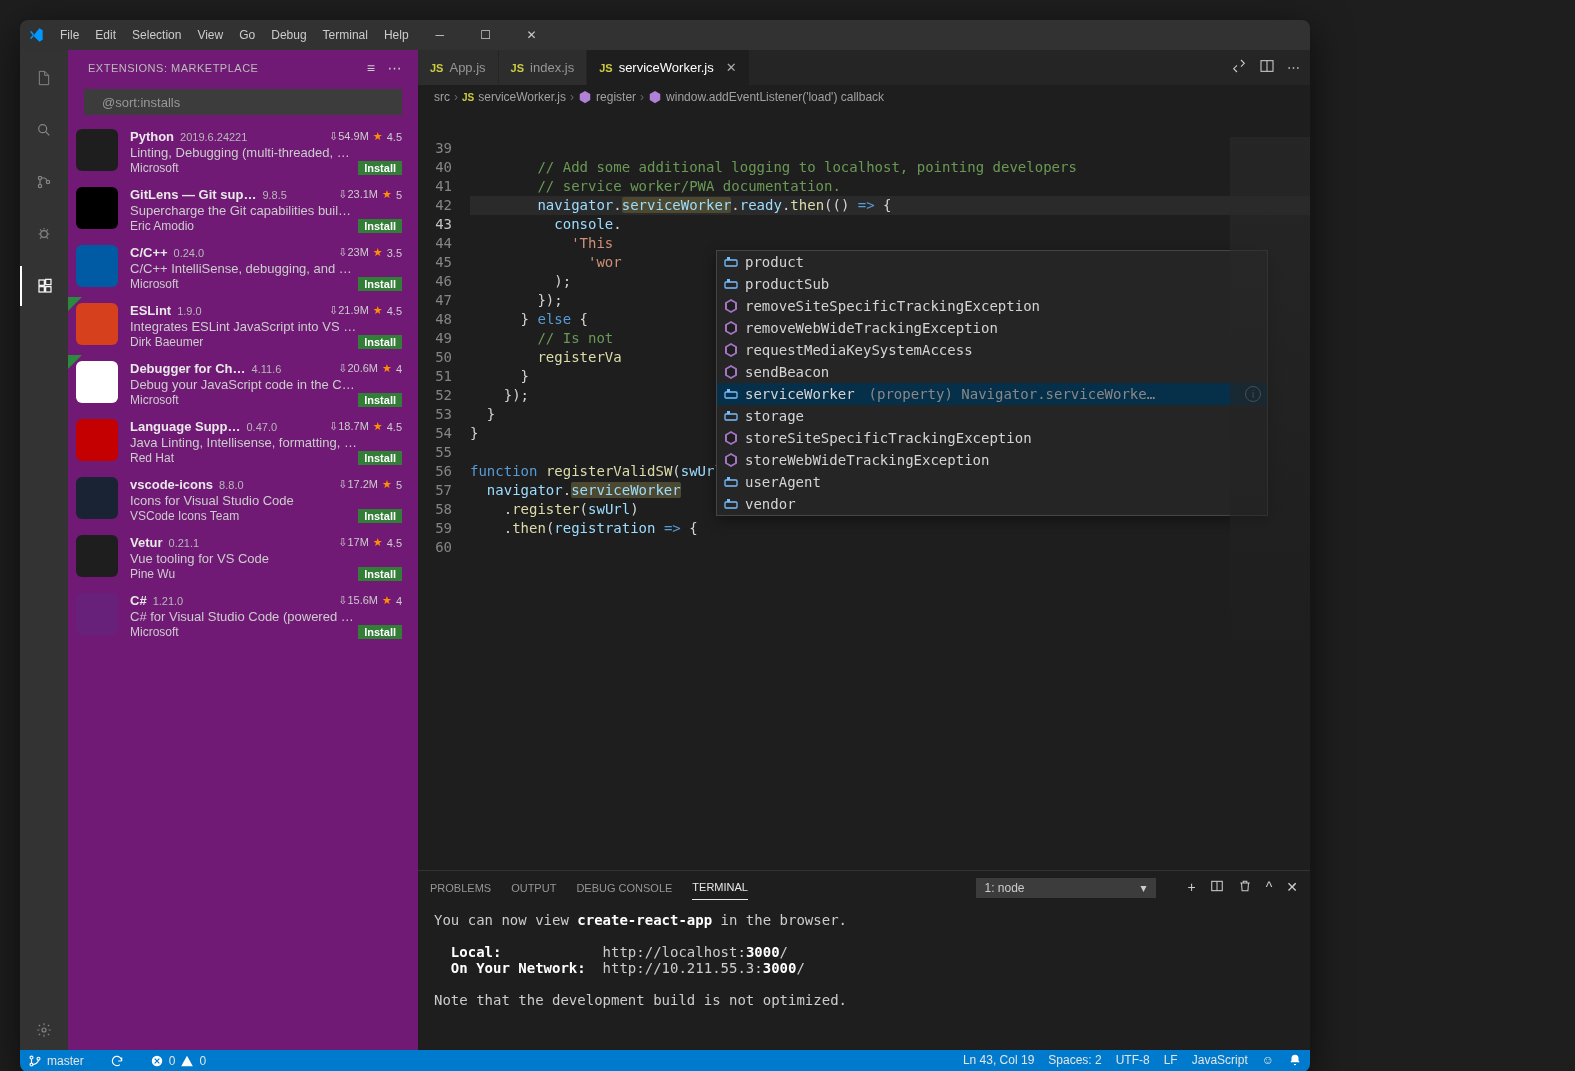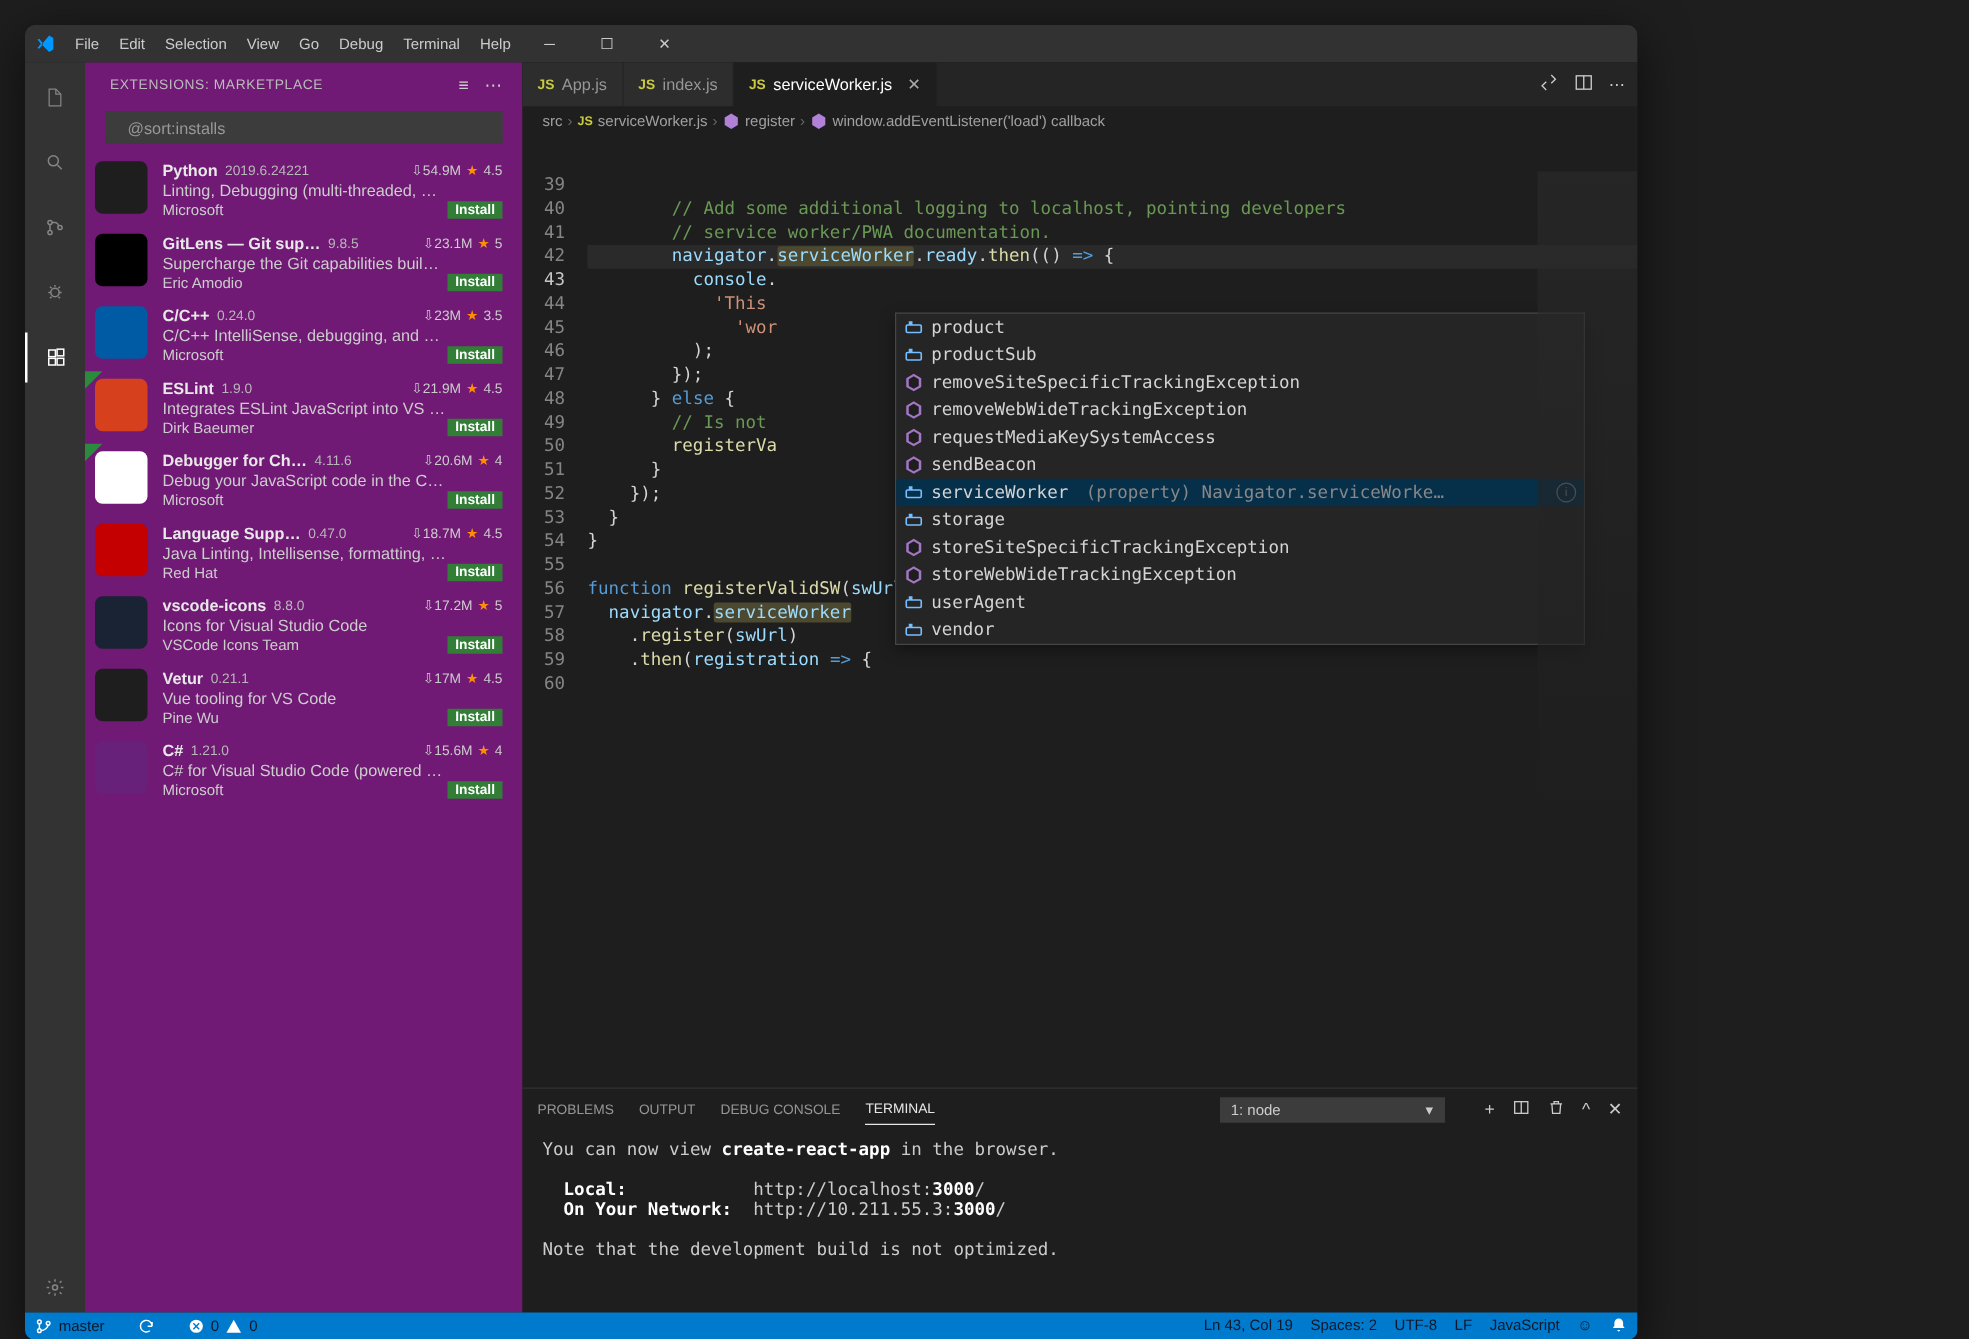--- a/index.html
+++ b/index.html
@@ -63,21 +63,21 @@
 .suggest .detail{color:#888;margin-left:8px;flex:1;overflow:hidden;text-overflow:ellipsis;white-space:nowrap;}
 .suggest .info-i{margin-left:auto;width:16px;height:16px;border:1px solid #888;border-radius:50%;display:flex;align-items:center;justify-content:center;font-size:10px;color:#888;font-family:sans-serif;}
 .panel{height:180px;border-top:1px solid #333;display:flex;flex-direction:column;}
 .ptabs{height:33px;display:flex;align-items:center;padding:0 12px;gap:20px;font-size:11px;color:#969696;}
 .ptab{padding:6px 0;cursor:pointer;}
 .ptab.active{color:#e7e7e7;border-bottom:1px solid #e7e7e7;}
 .ptabs .pselect{margin-left:auto;background:#3c3c3c;color:#ccc;padding:2px 8px;width:180px;display:flex;justify-content:space-between;font-size:12px;border:1px solid #3c3c3c;}
 .ptabs .pacts{display:flex;gap:14px;color:#ccc;font-size:14px;margin-left:12px;}
 .term{flex:1;padding:8px 16px;font-family:Consolas,monospace;font-size:14px;color:#ccc;white-space:pre;overflow:hidden;}
 .term b{color:#fff;font-weight:700;}
-.status{height:22px;background:#007acc;display:flex;align-items:center;color:#0f172a;font-size:12px;padding:0 8px;gap:26px;}
+.status{height:22px;background:#007acc;display:flex;align-items:center;color:#e5e5e5;font-size:12px;padding:0 8px;gap:26px;}
 .status .sgroup{display:flex;align-items:center;gap:5px;}
 .status .right{margin-left:auto;display:flex;gap:14px;}
 svg.oct{width:16px;height:16px;}
 </style>
 </head>
 <body>
 
 <div class="window">
 
 <div class="titlebar">

